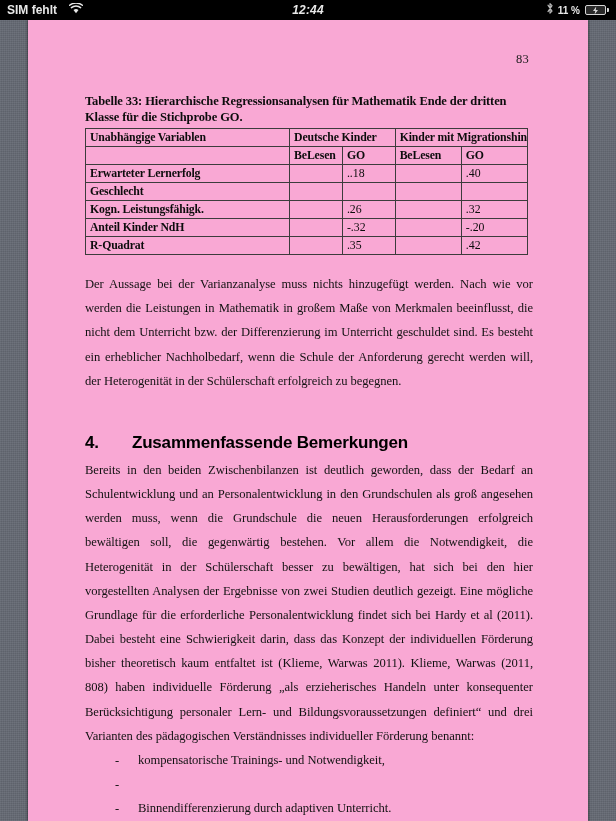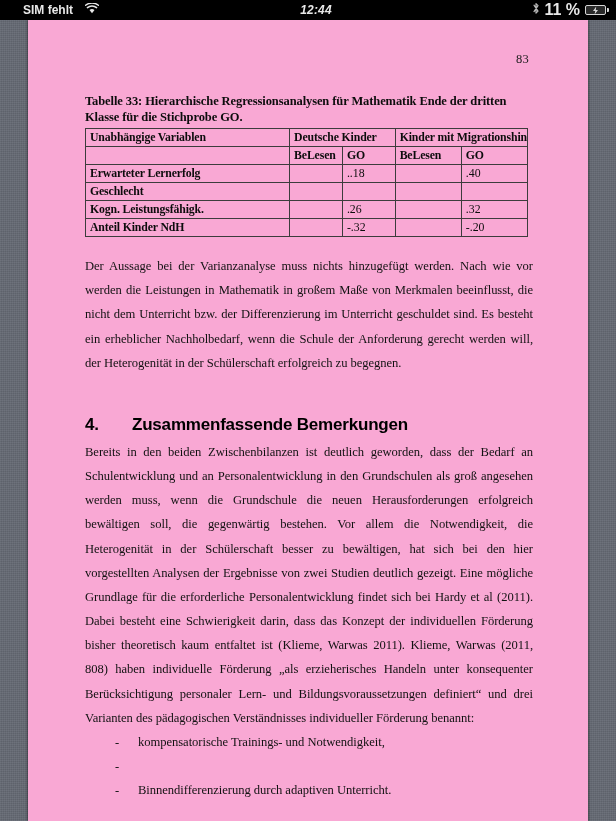--- a/index.html
+++ b/index.html
@@ -26,21 +26,21 @@
     font-size: 12px;
     font-weight: bold;
     display: flex;
     align-items: center;
     z-index: 50;
   }
   #status-left {
     display: flex;
     align-items: center;
     gap: 12px;
-    padding-left: 23px;
+    padding-left: 7px;
     min-width: 150px;
   }
   #status-center {
     flex: 1;
     text-align: center;
     letter-spacing: 0.2px;
     font-style: italic;
   }
   #status-right {
     display: flex;
@@ -69,21 +69,21 @@
     justify-content: center;
   }
   .battery-cap {
     width: 2px;
     height: 4px;
     background: #d6d6d6;
     border-radius: 0 1px 1px 0;
     margin-left: 1px;
   }
   .batt-pct {
-    font-size: 16px;
+    font-size: 10px;
     font-weight: bold;
     margin-right: 1px;
     text-align: right;
   }
 
   
   #viewer {
     position: absolute;
     top: 20px; left: 0;
     width: 616px;
@@ -284,20 +284,27 @@
           <td class="c3 val"></td>
           <td class="c4 val">.32</td>
         </tr>
         <tr>
           <td class="c0">Anteil Kinder NdH</td>
           <td class="c1 val"></td>
           <td class="c2 val">-.32</td>
           <td class="c3 val"></td>
           <td class="c4 val">-.20</td>
         </tr>
+        <tr>
+          <td class="c0">R-Quadrat</td>
+          <td class="c1 val"></td>
+          <td class="c2 val">.35</td>
+          <td class="c3 val"></td>
+          <td class="c4 val">.42</td>
+        </tr>
       </tbody>
     </table>
 
     <p class="para" id="para-after-table">Der Aussage bei der Varianzanalyse muss nichts hinzugefügt werden. Nach wie vor werden die Leistungen in Mathematik in großem Maße von Merkmalen beeinflusst, die nicht dem Unterricht bzw. der Differenzierung im Unterricht geschuldet sind. Es besteht ein erheblicher Nachholbedarf, wenn die Schule der Anforderung gerecht werden will, der Heterogenität in der Schülerschaft erfolgreich zu begegnen.</p>
 
     <div id="section-heading">
       <span id="section-number">4.</span>
       <span>Zusammenfassende Bemerkungen</span>
     </div>
 

